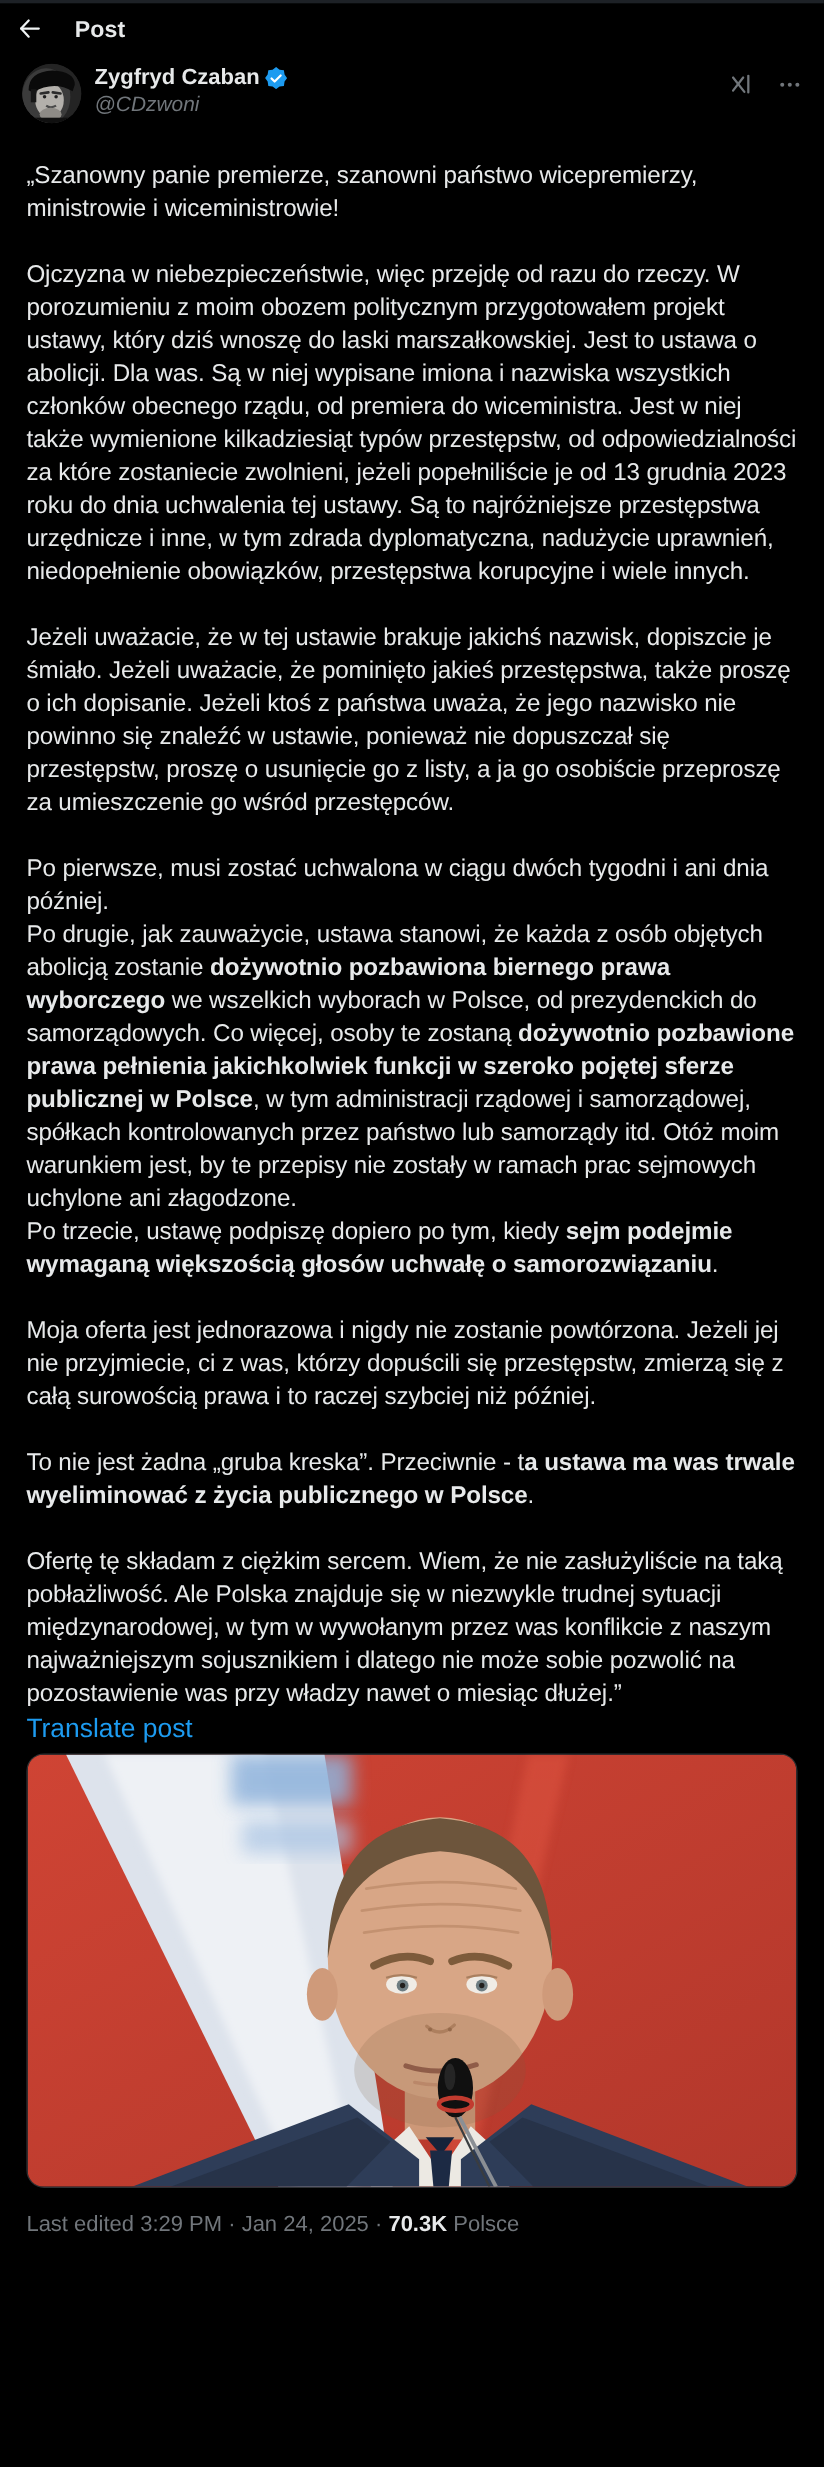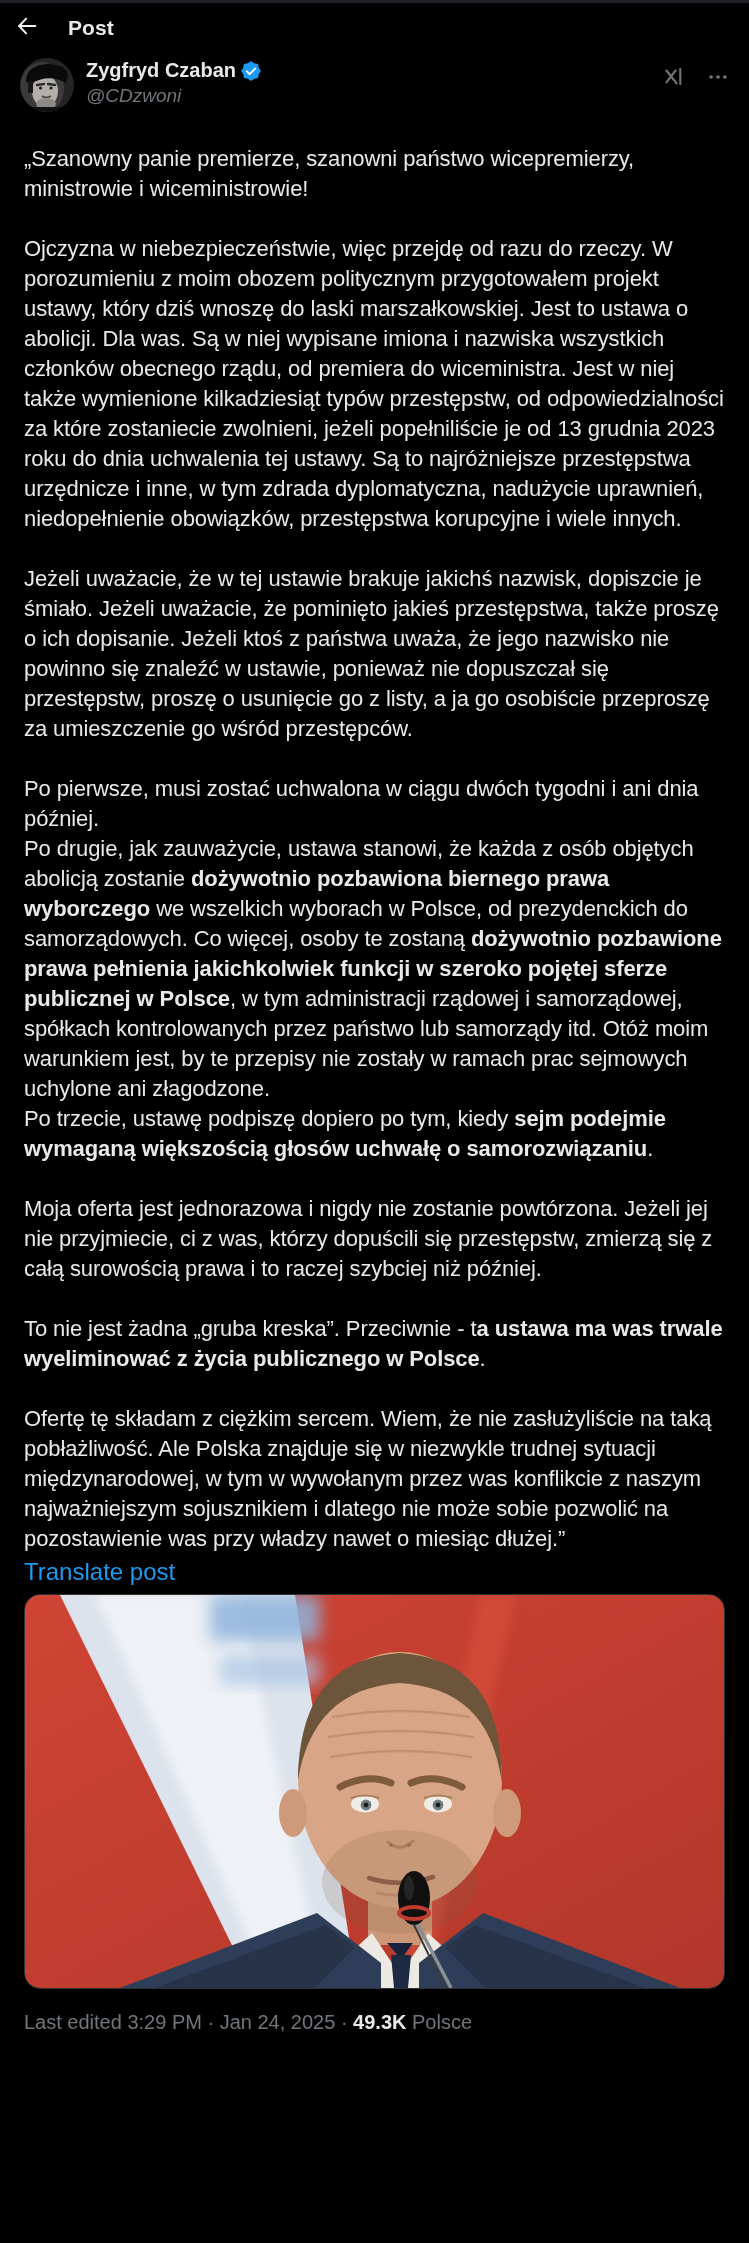--- a/index.html
+++ b/index.html
@@ -198,17 +198,17 @@
 
     <line x1="392" y1="328" x2="426" y2="393" stroke="#8b8f94" stroke-width="3.5"></line>
     <line x1="389" y1="330" x2="420" y2="393" stroke="#3a3d40" stroke-width="2"></line>
     <ellipse cx="389" cy="303" rx="16" ry="27" fill="#101010"></ellipse>
     <ellipse cx="389" cy="318" rx="15" ry="6" fill="none" stroke="#c23b2f" stroke-width="4"></ellipse>
     <ellipse cx="384" cy="293" rx="5" ry="12" fill="#2b2b2b" opacity="0.8"></ellipse>
   </svg>
 </figure>
 
 <div class="post-footer">
-  <span>Last edited 3:29 PM · Jan 24, 2025 · </span><span class="views-count">49.3K</span><span> Polsce</span>
+  <span>Last edited 3:29 PM · Jan 24, 2025 · </span><span class="views-count">70.3K</span><span> Polsce</span>
 </div>
 
 
 
 
 </body></html>

